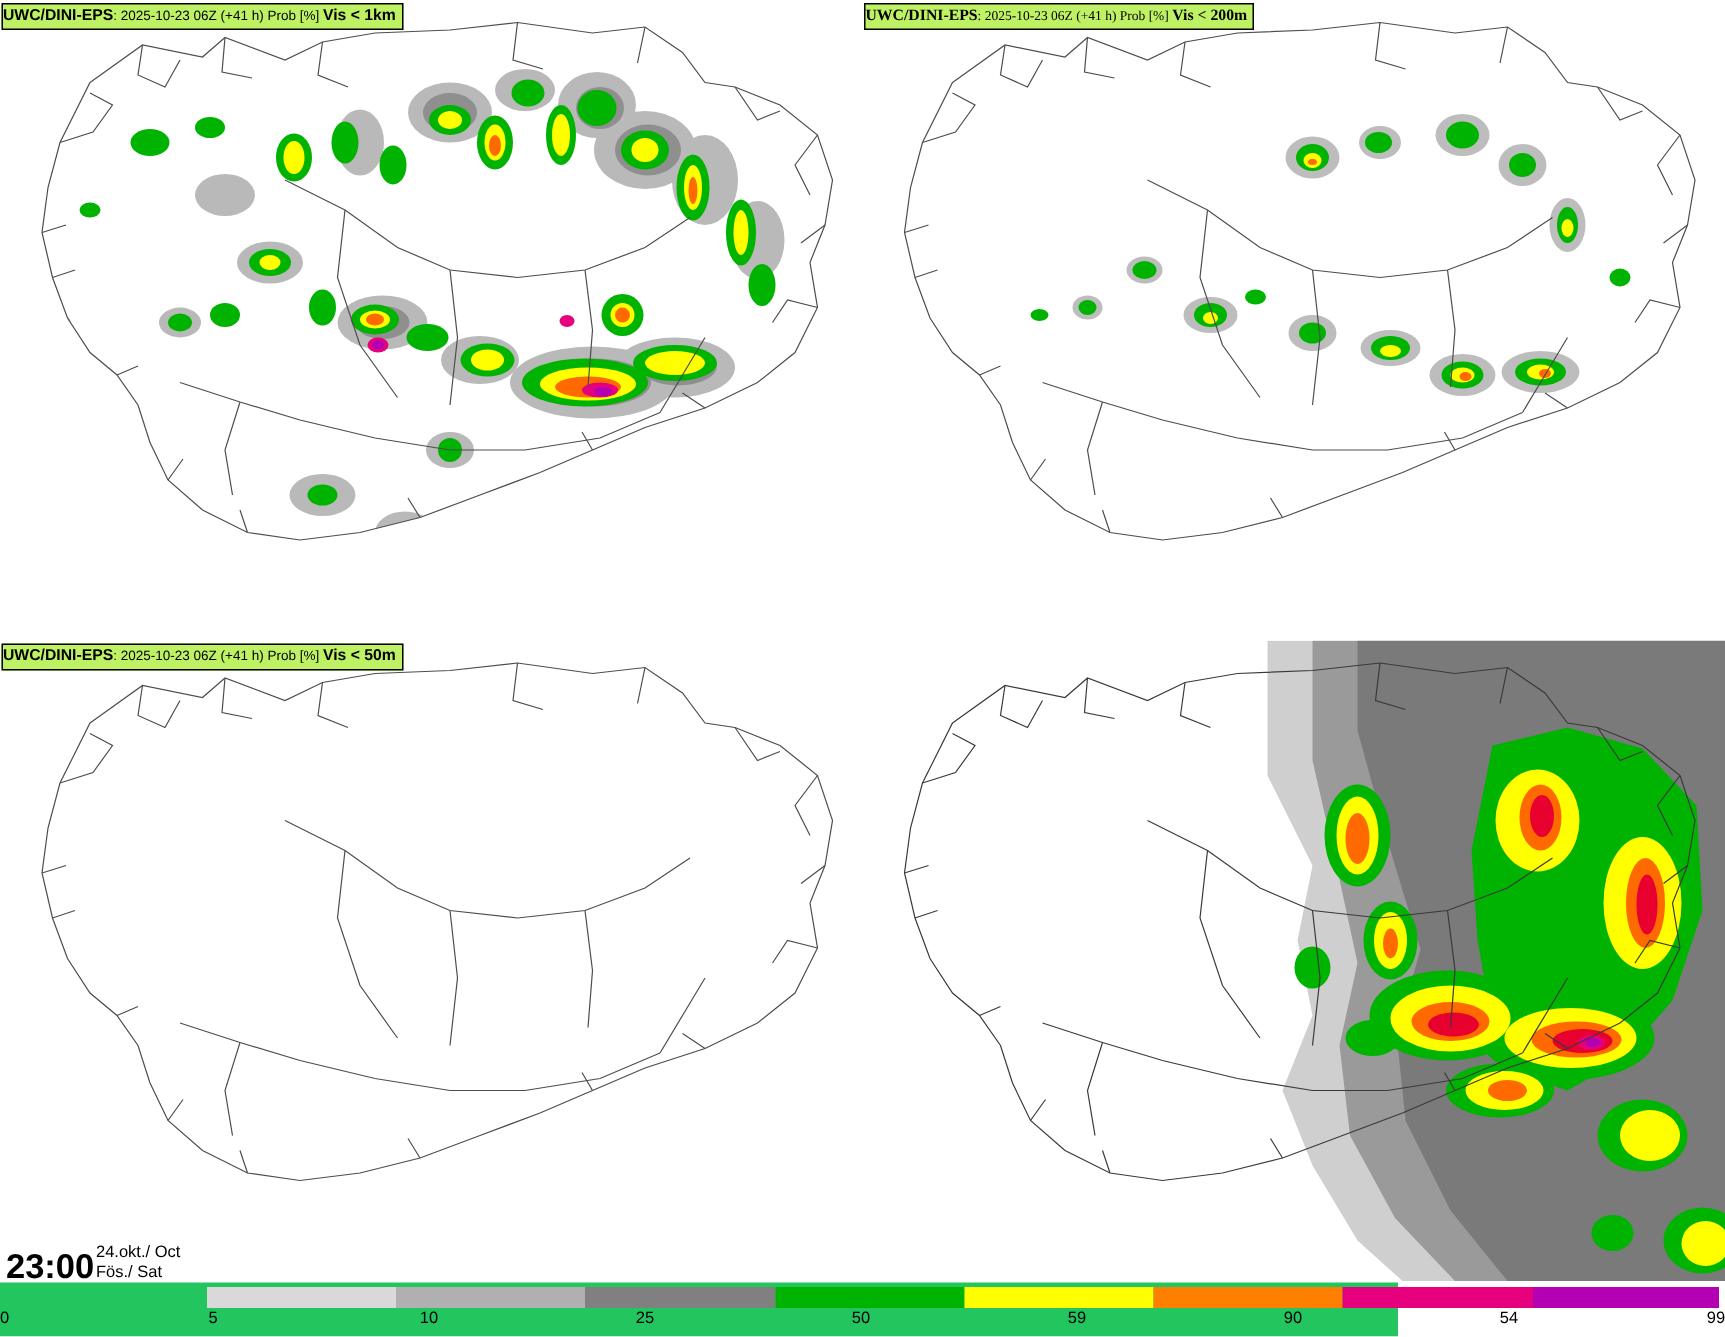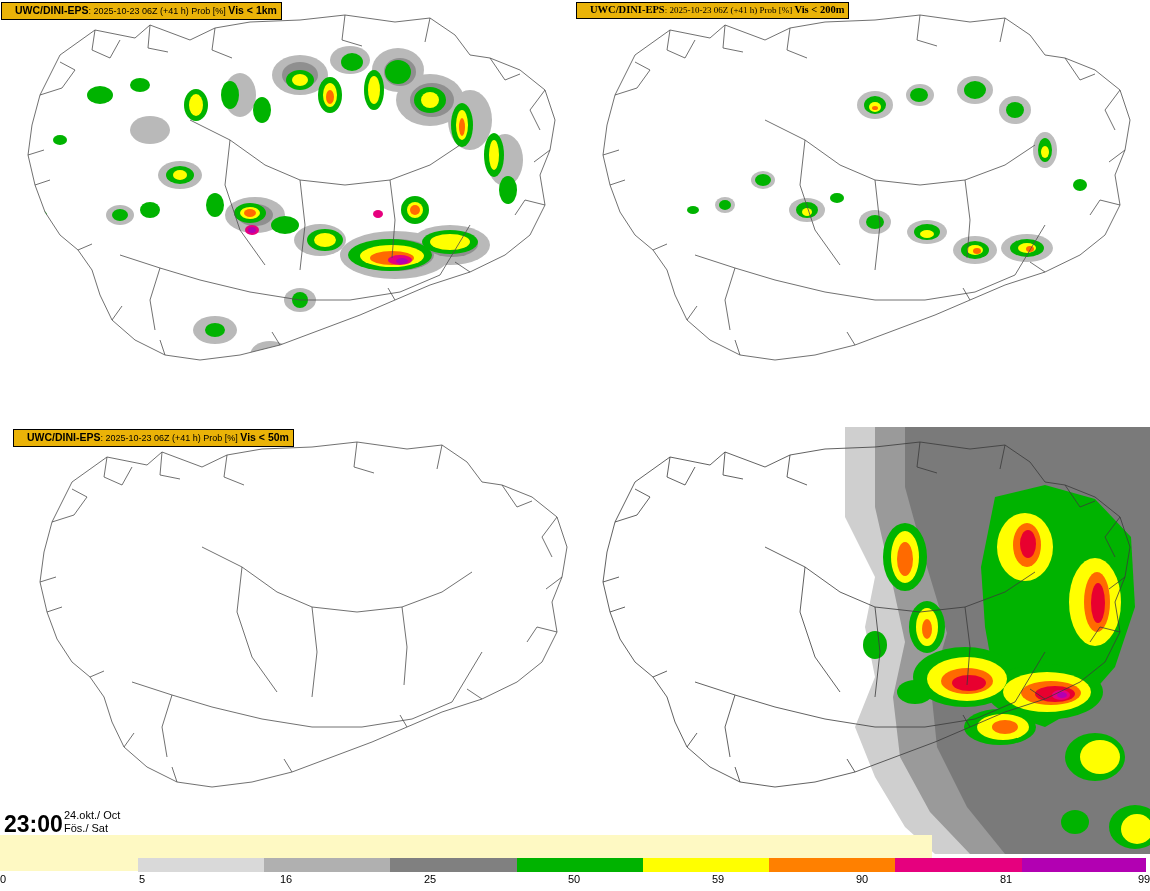--- a/index.html
+++ b/index.html
@@ -3,39 +3,39 @@
 <meta charset="utf-8">
 <style>
   html,body{margin:0;padding:0;background:#ffffff;}
   body{width:1150px;height:891px;font-family:"Liberation Sans",sans-serif;overflow:hidden;position:relative;}
 
   .grid{position:absolute;left:0;top:0;width:1150px;height:855px;}
 
   .panel{position:absolute;width:575px;height:427px;overflow:hidden;background:#fff;}
   .p0{left:0;top:0;}
   .p1{left:575px;top:0;font-family:Liberation Serif, serif;}
-  .p2{left:12px;top:427px;}
+  .p2{left:0;top:427px;}
   .p3{left:575px;top:427px;}
 
   .panel .mapwrap{position:absolute;left:0;top:0;width:575px;height:427px;}
   .panel svg{position:absolute;left:0;top:0;}
 
   .title{
     position:absolute;left:1px;top:2px;
-    background:#eab308;border:1px solid #000;
-    padding:1px 4px 2px 13px;
+    background:#bef264;border:1px solid #000;
+    padding:1px 4px 2px 0;
     font-size:10px;line-height:12px;color:#000;white-space:nowrap;
     z-index:30;
   }
   .title .model{font-weight:bold;font-size:10.5px;}
   .title .meta{font-size:9px;}
   .title .param{font-weight:bold;font-size:10.5px;}
 
   
-  .bottom{position:absolute;left:0;top:835px;width:932px;height:36px;background:#fef9c3;}
+  .bottom{position:absolute;left:0;top:855px;width:932px;height:36px;background:#22c55e;}
   .timebox{position:absolute;left:4px;top:-24px;width:130px;height:34px;}
   .bigtime{position:absolute;left:0;top:0;font-size:23px;font-weight:bold;color:#000;letter-spacing:0px;}
   .dateline{position:absolute;left:60px;top:-2px;font-size:11px;color:#000;line-height:13px;font-weight:normal;}
 
   .cbarwrap{position:absolute;left:138px;top:858px;width:1008px;height:33px;}
   .cbar{position:absolute;left:0;top:0;width:1008px;height:14px;display:flex;}
   .cbar div{height:14px;}
   .cticks{position:absolute;left:0;top:15px;width:1008px;height:16px;}
   .cticks span{position:absolute;font-size:11px;color:#000;transform:translateX(-50%);}
   .cticks span.first{transform:translateX(0);left:-138px;}
@@ -348,21 +348,21 @@
     <div class="seg-c" style="width:145px"></div>
     <div class="seg-d" style="width:145px"></div>
     <div class="seg-e" style="width:145px"></div>
     <div class="seg-f" style="width:145px"></div>
     <div class="seg-g" style="width:145px"></div>
     <div class="seg-h" style="width:143px"></div>
   </div>
   <div class="cticks">
     <span class="first" style="left:-138px">0</span>
     <span style="left:4px">5</span>
-    <span style="left:148px">16</span>
+    <span style="left:148px">10</span>
     <span style="left:292px">25</span>
     <span style="left:436px">50</span>
     <span style="left:580px">59</span>
     <span style="left:724px">90</span>
-    <span style="left:868px">81</span>
+    <span style="left:868px">54</span>
     <span style="left:1006px">99</span>
   </div>
 </div>
 
 </body></html>

